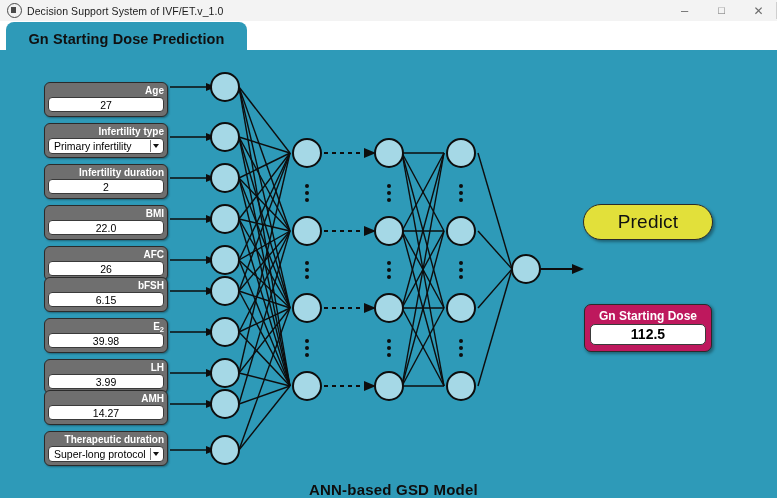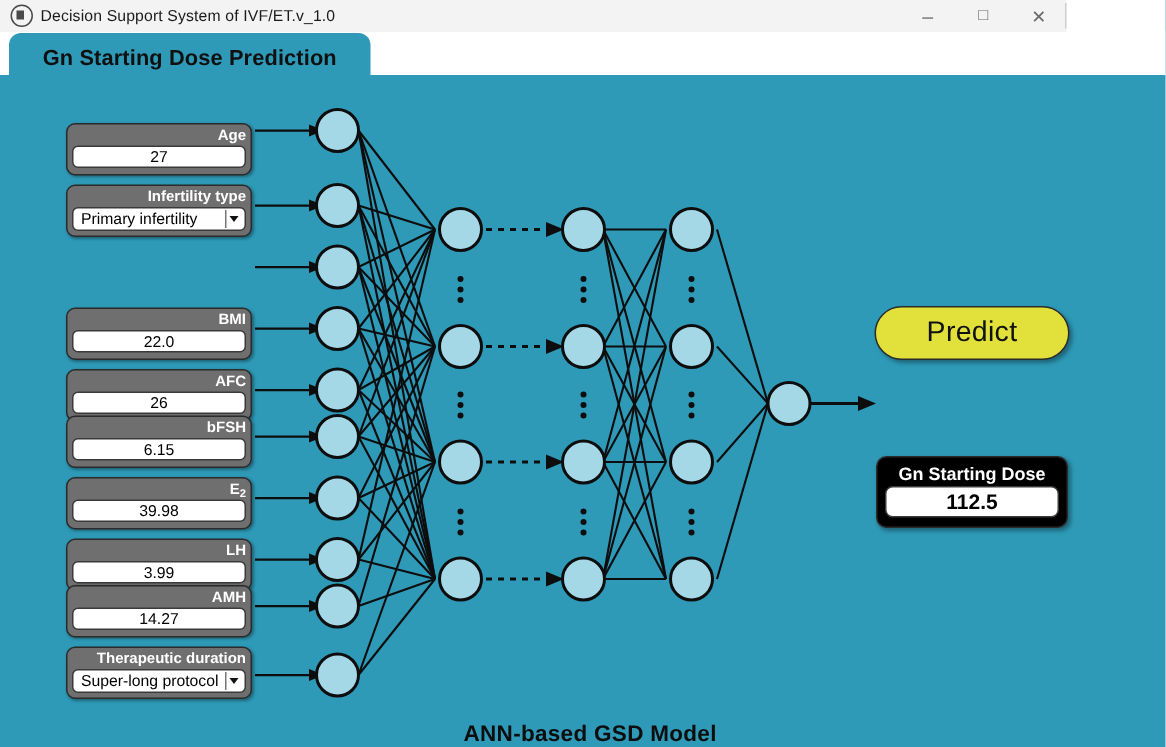--- a/index.html
+++ b/index.html
@@ -5,21 +5,21 @@
   html,body{margin:0;padding:0;}
   body{
     width:777px;height:498px;overflow:hidden;
     font-family:"Liberation Sans", sans-serif;
     background:#ffffff;
   }
   #app{position:relative;width:777px;height:498px;background:#ffffff;}
 
   
   .titlebar{
-    position:absolute;left:0;top:0;width:711px;height:21px;
+    position:absolute;left:0;top:0;width:777px;height:21px;
     background:#f3f3f3;border-bottom:1px solid #dcdcdc;
     display:flex;align-items:center;
   }
   .tb-appicon{
     width:13px;height:13px;margin-left:7px;margin-right:5px;
     border:1px solid #4a4a4a;border-radius:50%;
     position:relative;flex:0 0 auto;
   }
   .tb-appicon::after{
     content:"";position:absolute;left:3px;top:3px;width:5px;height:6px;
@@ -91,21 +91,21 @@
     border-left:1px solid #777;display:flex;align-items:center;justify-content:center;
   }
   .field-select .caret::after{
     content:"";width:0;height:0;border-left:3px solid transparent;
     border-right:3px solid transparent;border-top:4px solid #111;
   }
 
   
   .outcard{
     position:absolute;left:584px;top:254px;width:128px;height:48px;
-    background:#000000;border:1.8px solid #2b2b2b;border-radius:7px;
+    background:#be185d;border:1.8px solid #2b2b2b;border-radius:7px;
     box-sizing:border-box;box-shadow:1.5px 1.5px 3px rgba(0,0,0,0.35);
     padding:3px 5px 5px 5px;
   }
   .outcard-label{
     height:16px;line-height:16px;text-align:center;
     font-size:12px;font-weight:700;color:#ffffff;white-space:nowrap;
   }
   .outcard-value{
     height:21px;background:#ffffff;border:1.2px solid #3a3a3a;border-radius:5px;
     font-size:14px;font-weight:700;color:#000;text-align:center;line-height:19px;
@@ -342,20 +342,24 @@
     </div>
 
     <div class="field" style="top:73px">
       <div class="field-label">Infertility type</div>
       <div class="field-select">
         <span>Primary infertility</span>
         <span class="caret"></span>
       </div>
     </div>
 
+    <div class="field" style="top:114px">
+      <div class="field-label">Infertility duration</div>
+      <div class="field-value">2</div>
+    </div>
 
     <div class="field" style="top:155px">
       <div class="field-label">BMI</div>
       <div class="field-value">22.0</div>
     </div>
 
     <div class="field" style="top:196px">
       <div class="field-label">AFC</div>
       <div class="field-value">26</div>
     </div>

